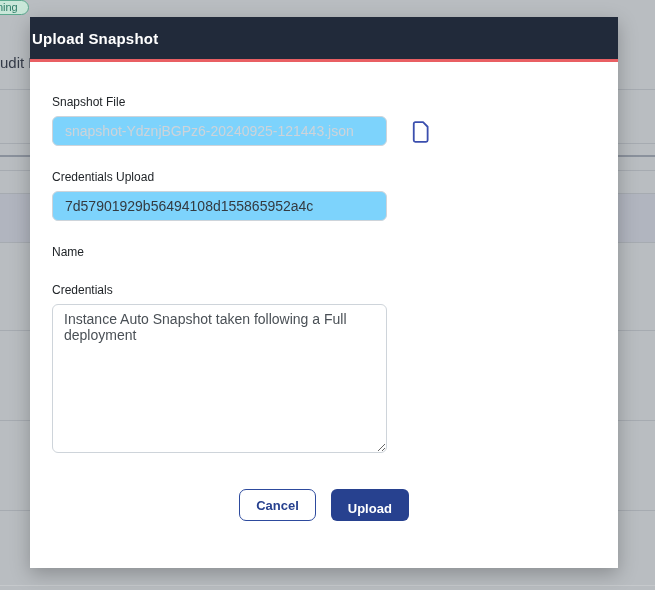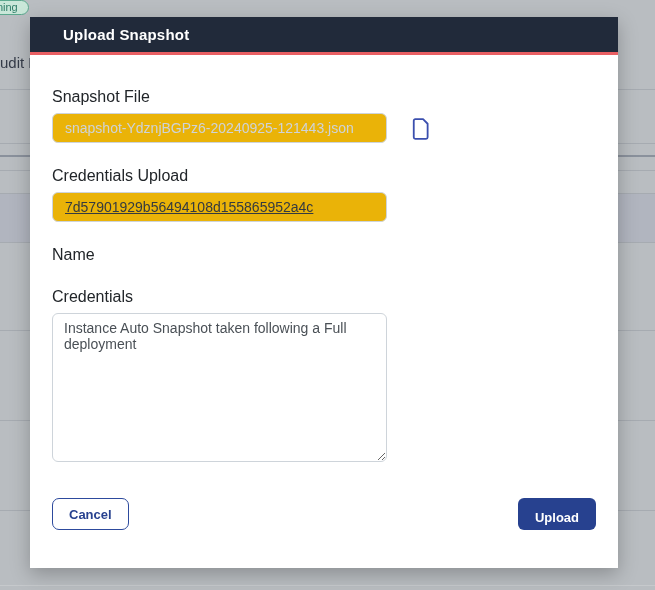--- a/index.html
+++ b/index.html
@@ -41,51 +41,51 @@
   .partial-link{
     position:absolute;left:0;top:54px;font-size:15px;color:#353c49;white-space:nowrap;
   }
 
   
   .modal{
     position:absolute;left:30px;top:17px;width:588px;height:551px;z-index:2;
     background:#fff;box-shadow:0 6px 18px rgba(0,0,0,.25);
   }
   .modal-header{
-    height:35px;background:var(--header-bg);display:flex;align-items:center;
-    padding:0 33px;
+    height:42px;background:var(--header-bg);display:flex;align-items:center;
+    padding:0 2px;
   }
   .modal-title{color:#fff;font-size:15px;font-weight:bold;letter-spacing:.2px;}
   .accent-line{height:3px;background:var(--accent-red);}
   .modal-body{padding:33px 22px 21px 22px;}
 
   .field{margin-bottom:24px;}
   .field label{
-    display:block;font-size:16px;color:var(--label-text);margin-bottom:7px;
+    display:block;font-size:12px;color:var(--label-text);margin-bottom:7px;
   }
   .input-row{display:flex;align-items:center;}
   .text-input{
     width:335px;height:30px;border:1px solid var(--input-border);border-radius:6px;
     padding:0 12px;font-size:14px;color:var(--input-text);
-    font-family:"Liberation Sans","DejaVu Sans",sans-serif;background:#eab308;outline:none;
+    font-family:"Liberation Sans","DejaVu Sans",sans-serif;background:#7dd3fc;outline:none;
   }
-  .text-input.secret{color:#343a40;text-decoration:underline;}
+  .text-input.secret{color:#343a40;}
   .text-input::placeholder{color:var(--placeholder);opacity:1;}
   .file-icon-btn{
     margin-left:24px;background:none;border:none;cursor:pointer;
     display:flex;align-items:center;padding:0;
   }
   textarea.text-area{
     width:335px;height:149px;border:1px solid var(--input-border);border-radius:6px;
     padding:6px 11px;font-size:14px;color:var(--input-text);
     font-family:"Liberation Sans","DejaVu Sans",sans-serif;resize:both;outline:none;
   }
 
   .modal-footer{
-    display:flex;justify-content:space-between;align-items:center;gap:15px;
+    display:flex;justify-content:center;align-items:center;gap:15px;
     margin-top:32px;
   }
   .btn{
     height:32px;border-radius:6px;font-size:13px;font-weight:bold;cursor:pointer;
     font-family:"Liberation Sans","DejaVu Sans",sans-serif;
   }
   .btn-cancel{
     background:#fff;color:var(--primary-navy);border:1px solid #2d4a9d;
     padding:0 16px;border-radius:7px;
   }

